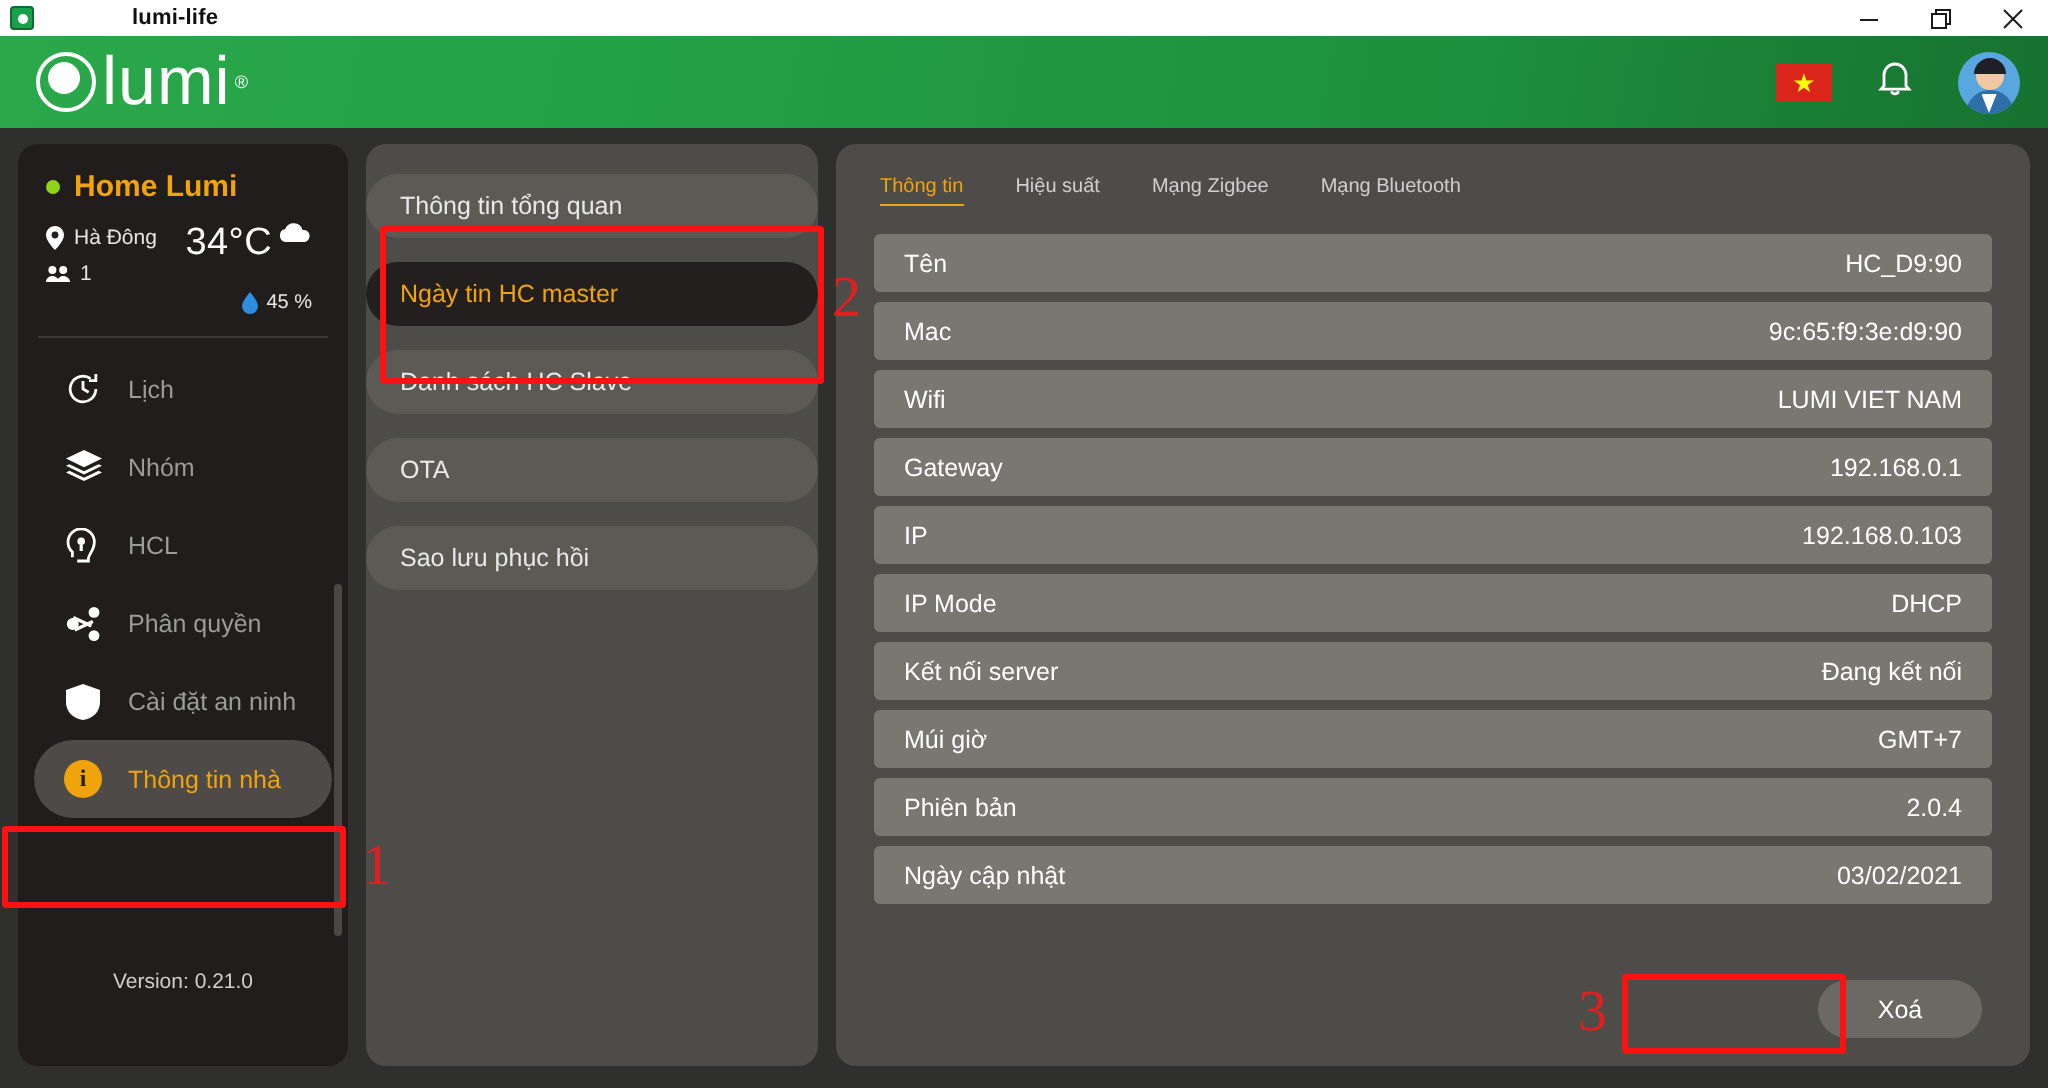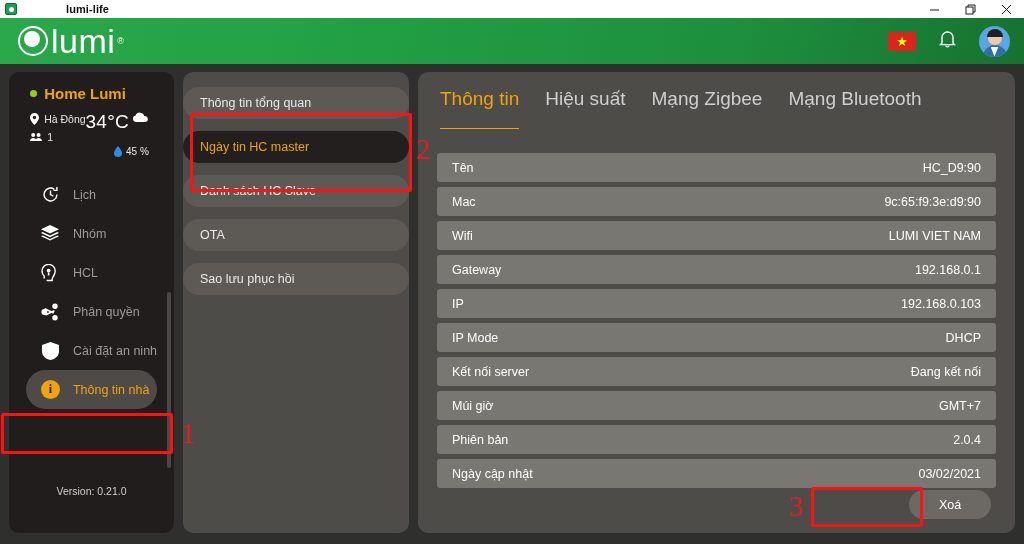--- a/index.html
+++ b/index.html
@@ -114,21 +114,20 @@
   }
 
   
   .sidebar {
     width: 165px; flex: 0 0 165px;
     background: #201d1c;
     border-radius: 10px;
     display: flex; flex-direction: column;
     position: relative;
     overflow: hidden;
-    align-items: center;
   }
   .home-card { padding: 13px 14px 11px 14px; }
   .home-title {
     font-size: 15px; color: #f0a30a; font-weight: bold;
     display: flex; align-items: center; gap: 7px;
   }
   .home-dot { width: 7px; height: 7px; border-radius: 50%; background: #8ed41a; flex: 0 0 auto; }
   .home-meta {
     margin-top: 9px;
     display: flex; align-items: flex-start; justify-content: space-between;
@@ -194,26 +193,26 @@
   
   .mainpanel {
     flex: 1 1 auto;
     background: #4e4c48;
     border-radius: 10px;
     padding: 16px 19px 14px 19px;
     display: flex; flex-direction: column;
     position: relative;
   }
   .tabs { display: flex; gap: 26px; padding-left: 3px; }
-  .tab { font-size: 19px; color: #cfcfcf; padding-bottom: 18px; }
+  .tab { font-size: 10px; color: #cfcfcf; padding-bottom: 3px; }
   .tab.active {
     color: #f0a30a;
     border-bottom: 1.5px solid #f0a30a;
   }
-  .rows { margin-top: 24px; display: flex; flex-direction: column; gap: 5px; }
+  .rows { margin-top: 14px; display: flex; flex-direction: column; gap: 5px; }
   .row {
     height: 29px; border-radius: 3px;
     background: #797771;
     display: flex; align-items: center; justify-content: space-between;
     padding: 0 15px;
     font-size: 12.5px; color: #ffffff;
   }
   .row .val { color: #ffffff; }
 
   .actions {

